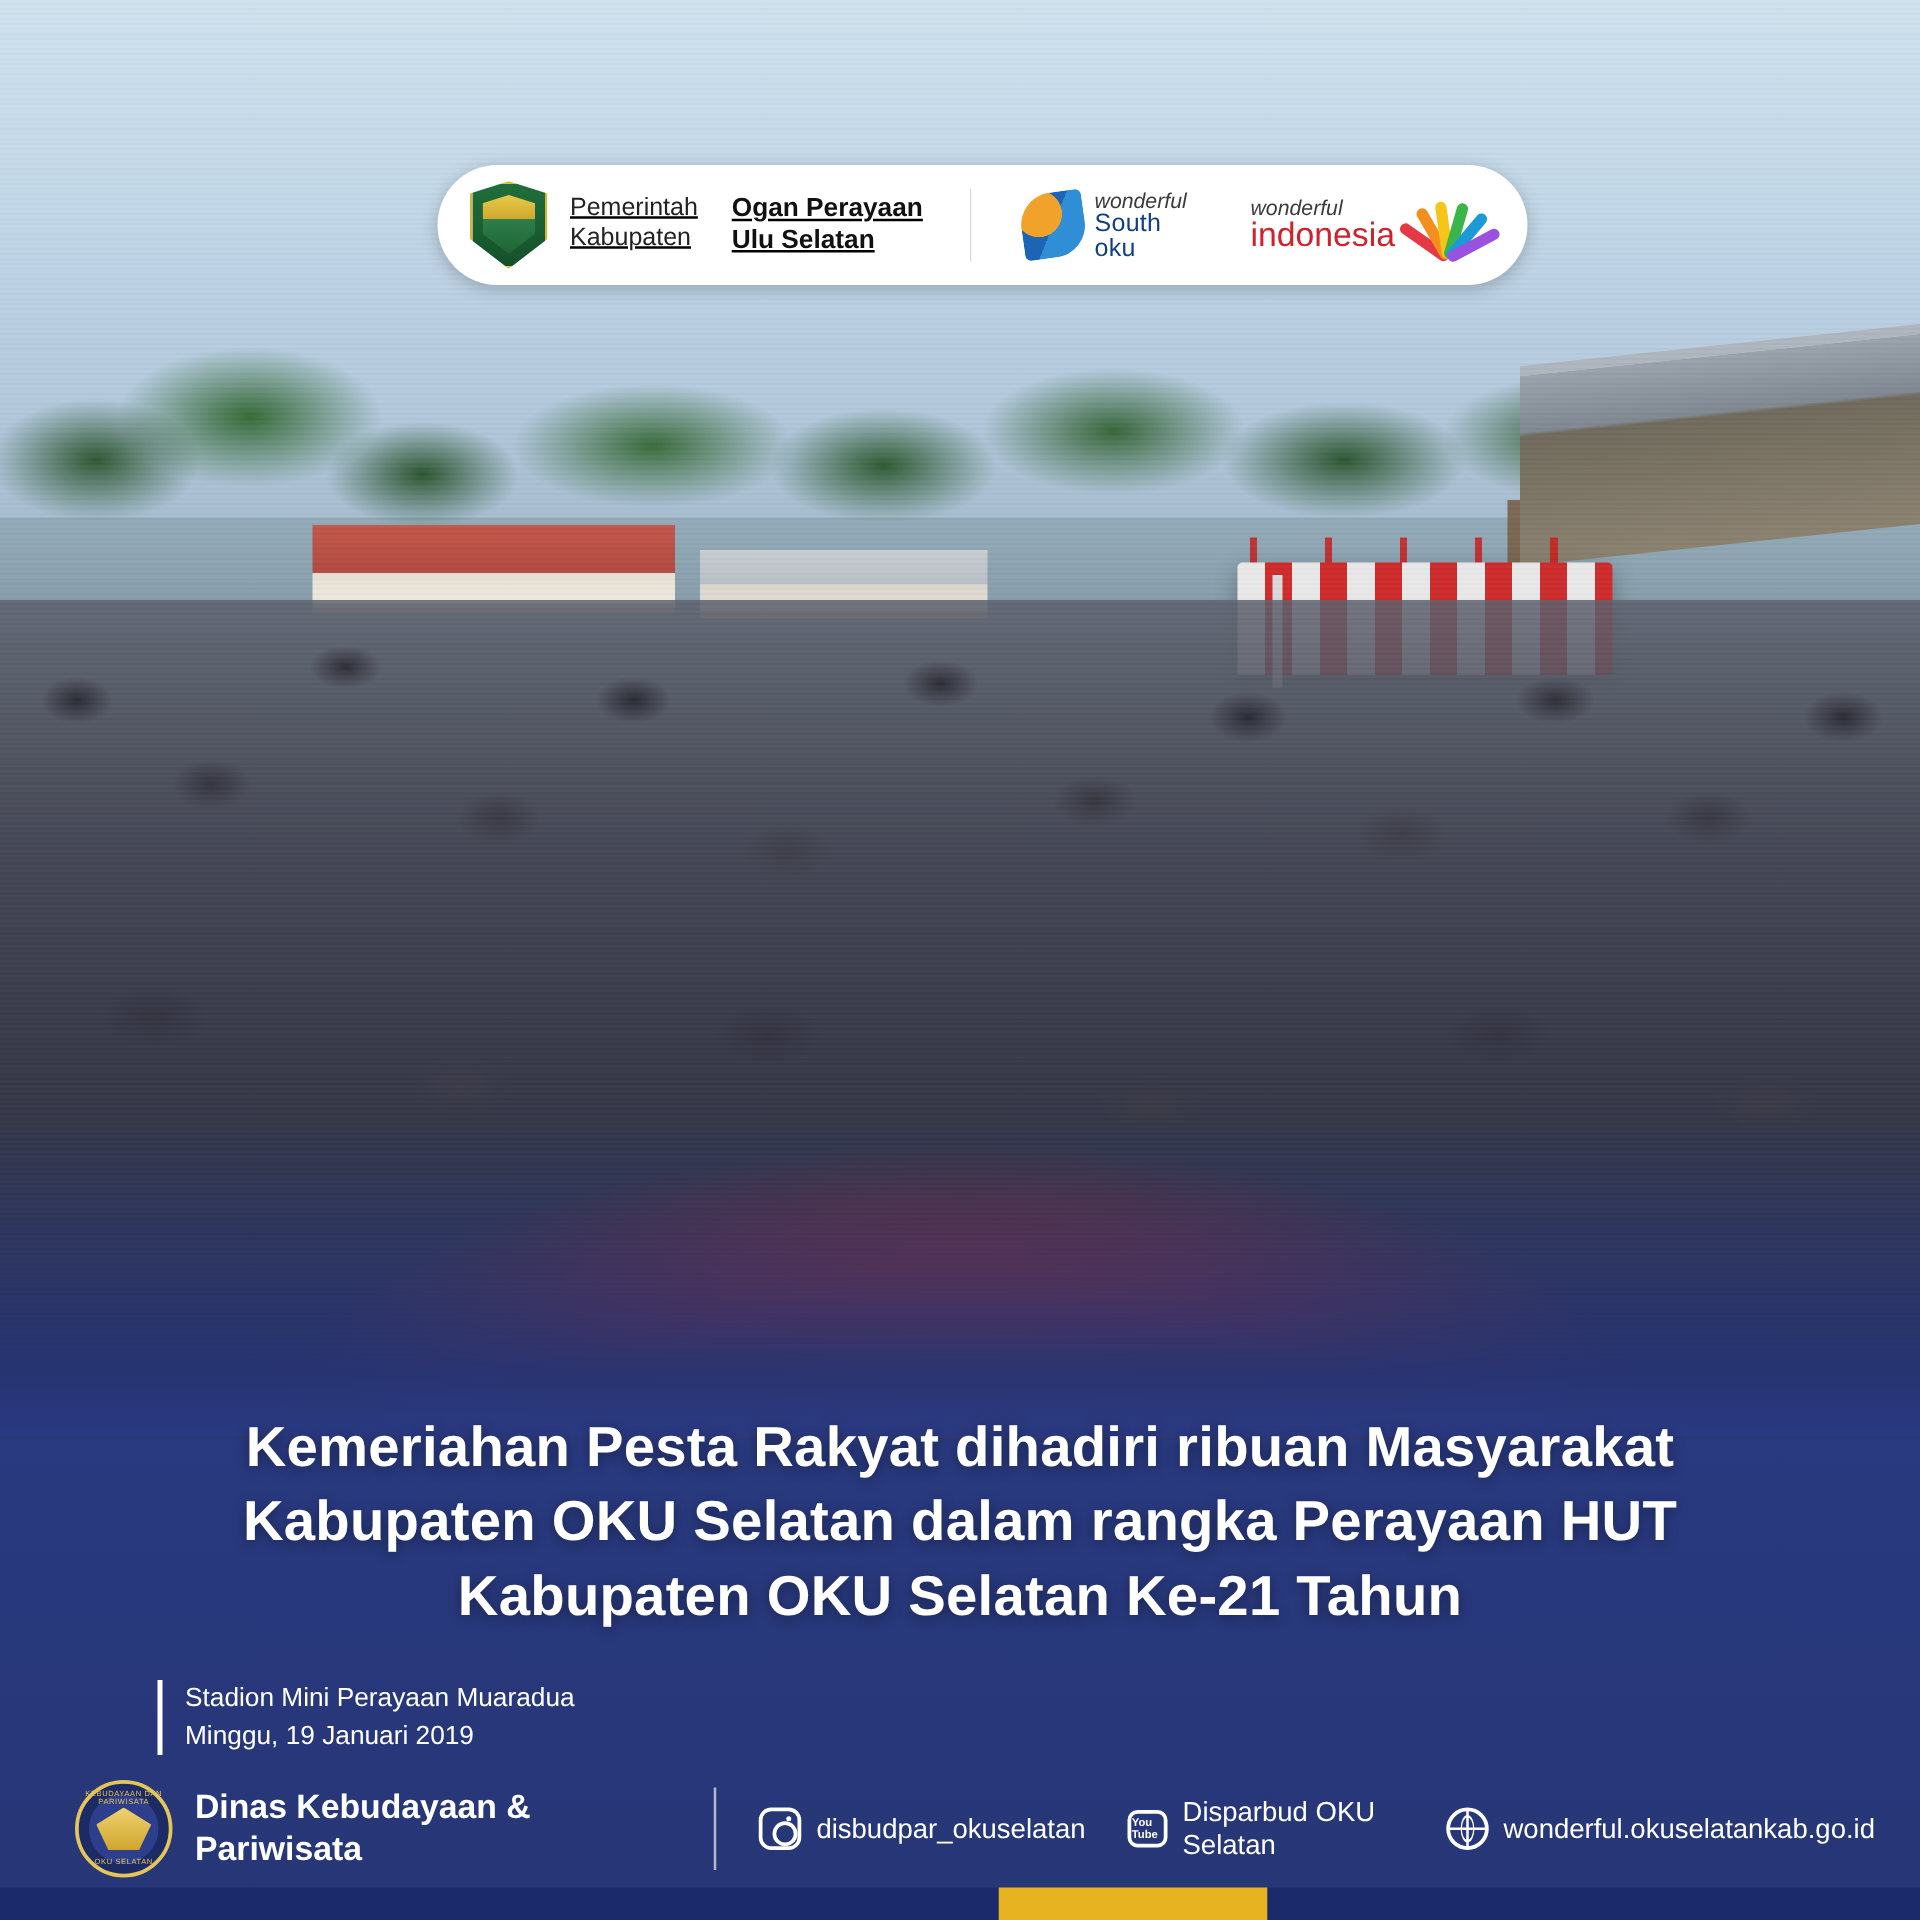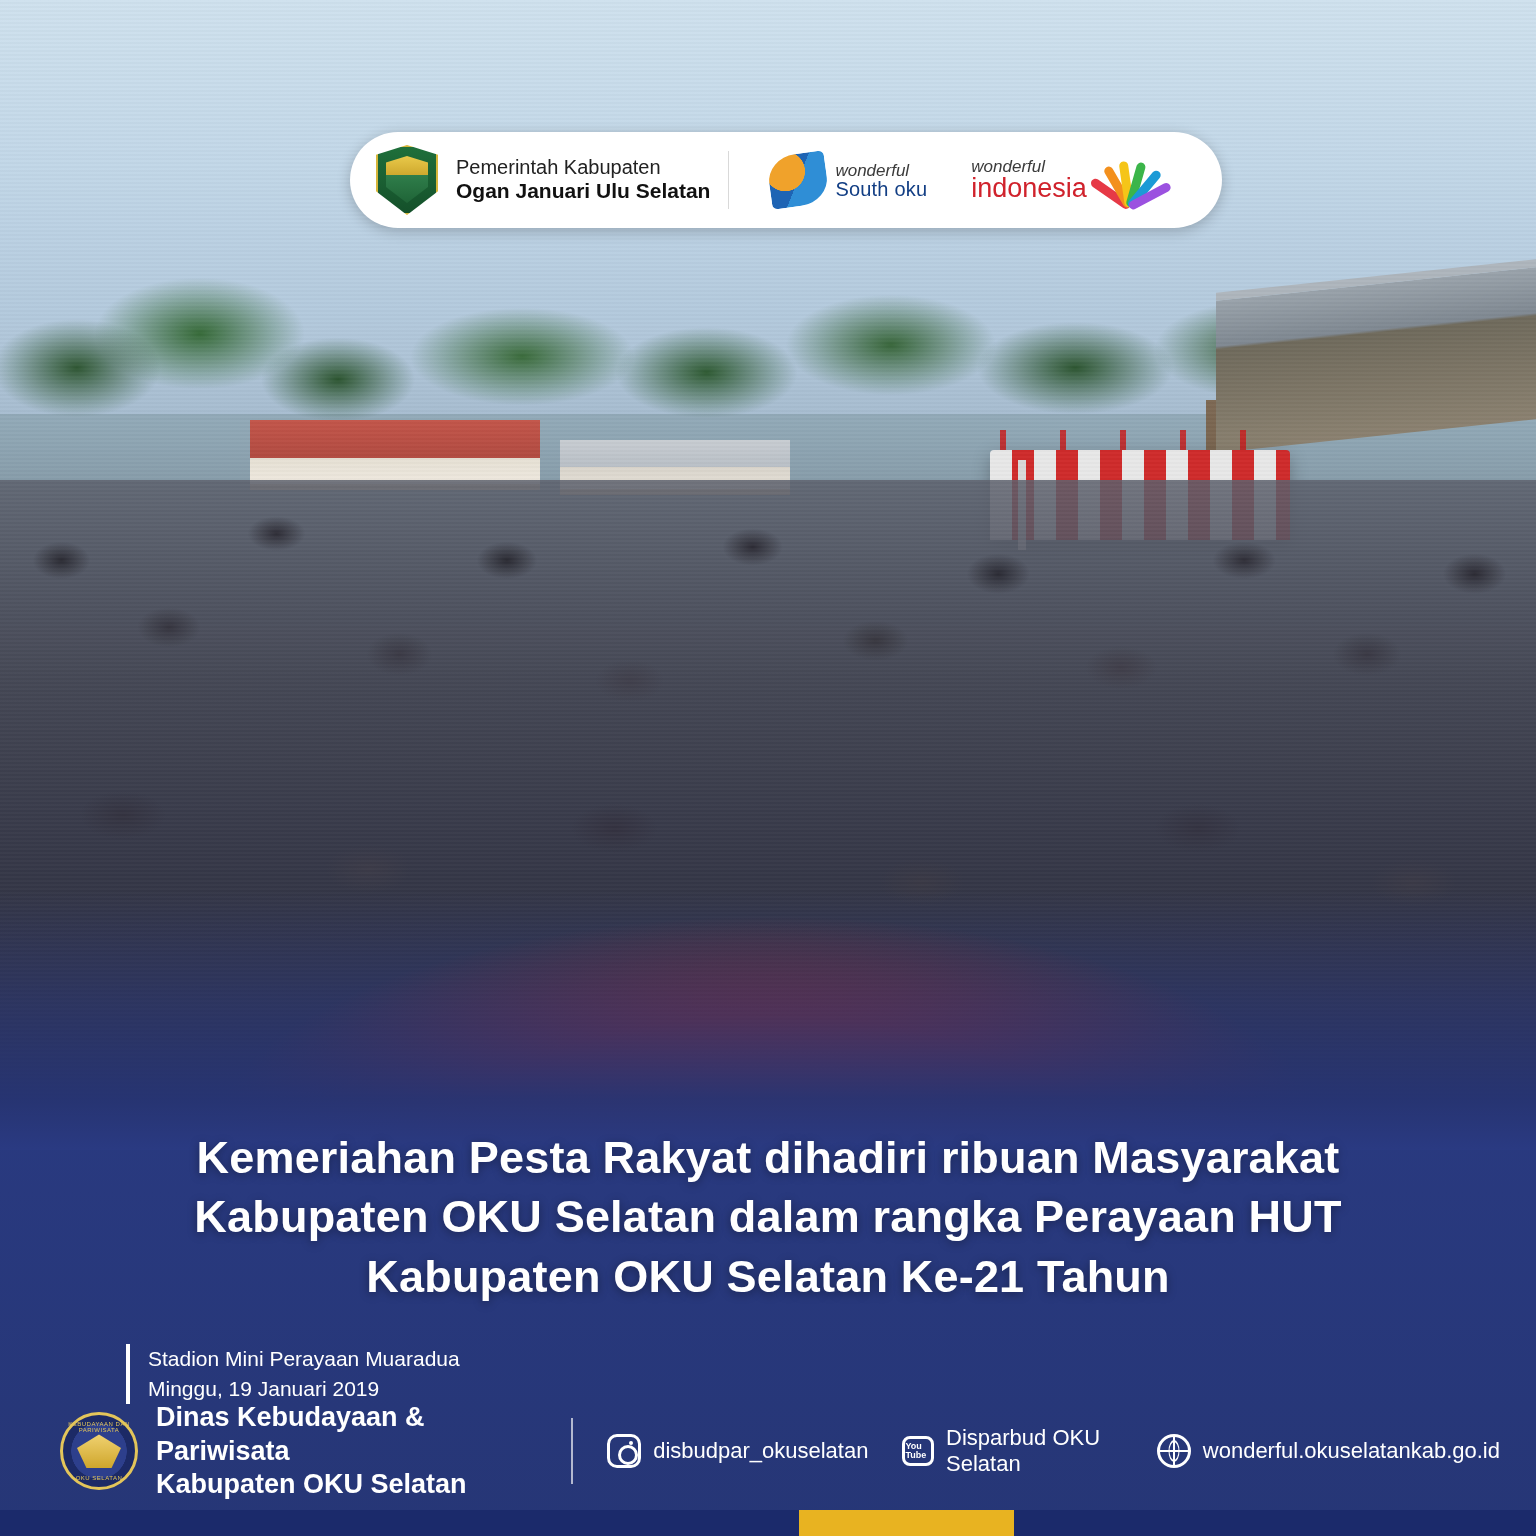--- a/index.html
+++ b/index.html
@@ -135,21 +135,21 @@
     background: linear-gradient(180deg,#1f6f3a 0%, #1a5e32 55%, #14502a 100%);
     clip-path: polygon(50% 0,100% 14%,100% 66%,50% 100%,0 66%,0 14%);
     position: relative;
     border: 2px solid #d6b63a;
   }
   .crest::after {
     content:""; position:absolute; left:8px; top:9px; right:8px; bottom:10px;
     background: linear-gradient(180deg,#e9c94a 0%, #cfa92e 40%, #2f7d4a 41%, #1f6437 100%);
     clip-path: polygon(50% 0,100% 14%,100% 66%,50% 100%,0 66%,0 14%);
   }
-  .gov-text { display:flex; flex-direction:column; justify-content:center; line-height:1.18; }
+  .gov-text { display:flex; flex-direction:row; justify-content:center; line-height:1.18;text-decoration:underline; }
   .gov-text .l1 { font-size: 20px; color:#222; }
   .gov-text .l2 { font-size: 21px; color:#111; font-weight: 700; }
   .divider-v { width:1px; height:58px; background:#d9d9d9; }
   .wsouth { display:flex; align-items:center; gap:8px; margin-left: 22px; }
   .wsouth-mark {
     width: 58px; height: 52px;
     background:
       radial-gradient(circle at 30% 30%, #f0a22b 0 36%, rgba(240,162,43,0) 37%),
       linear-gradient(120deg,#1e64b4 0 50%, #2f8ed6 50% 100%);
     border-radius: 50% 10% 50% 10%;
@@ -273,21 +273,21 @@
     <div class="stage"></div>
     <div class="figs"></div>
     <div class="photo-grain"></div>
     <div class="photo-bottom-fade"></div>
   </div>
 
   <div class="logobar">
     <div class="crest"></div>
     <div class="gov-text">
       <div class="l1">Pemerintah Kabupaten</div>
-      <div class="l2">Ogan Januari Ulu Selatan</div>
+      <div class="l2">Ogan Perayaan Ulu Selatan</div>
     </div>
     <div class="divider-v"></div>
     <div class="wsouth">
       <div class="wsouth-mark"></div>
       <div class="wsouth-txt">
         <div class="w1">wonderful</div>
         <div class="w2">South oku</div>
       </div>
     </div>
     <div class="windo">
@@ -313,21 +313,20 @@
     <div>Minggu, 19 Januari 2019</div>
   </div>
 
   <div class="footer">
     <div class="foot-logo">
       <div class="ring-top">KEBUDAYAAN DAN PARIWISATA</div>
       <div class="ring-bot">OKU SELATAN</div>
     </div>
     <div class="foot-dept">
       <div class="d1">Dinas Kebudayaan &amp; Pariwisata</div>
-      <div class="d2">Kabupaten OKU Selatan</div>
     </div>
     <div class="foot-sep"></div>
     <div class="social">
       <div class="soc">
         <div class="ig-icon"></div>
         <span>disbudpar_okuselatan</span>
       </div>
       <div class="soc">
         <div class="yt-icon">
             <span>You Tube</span>

